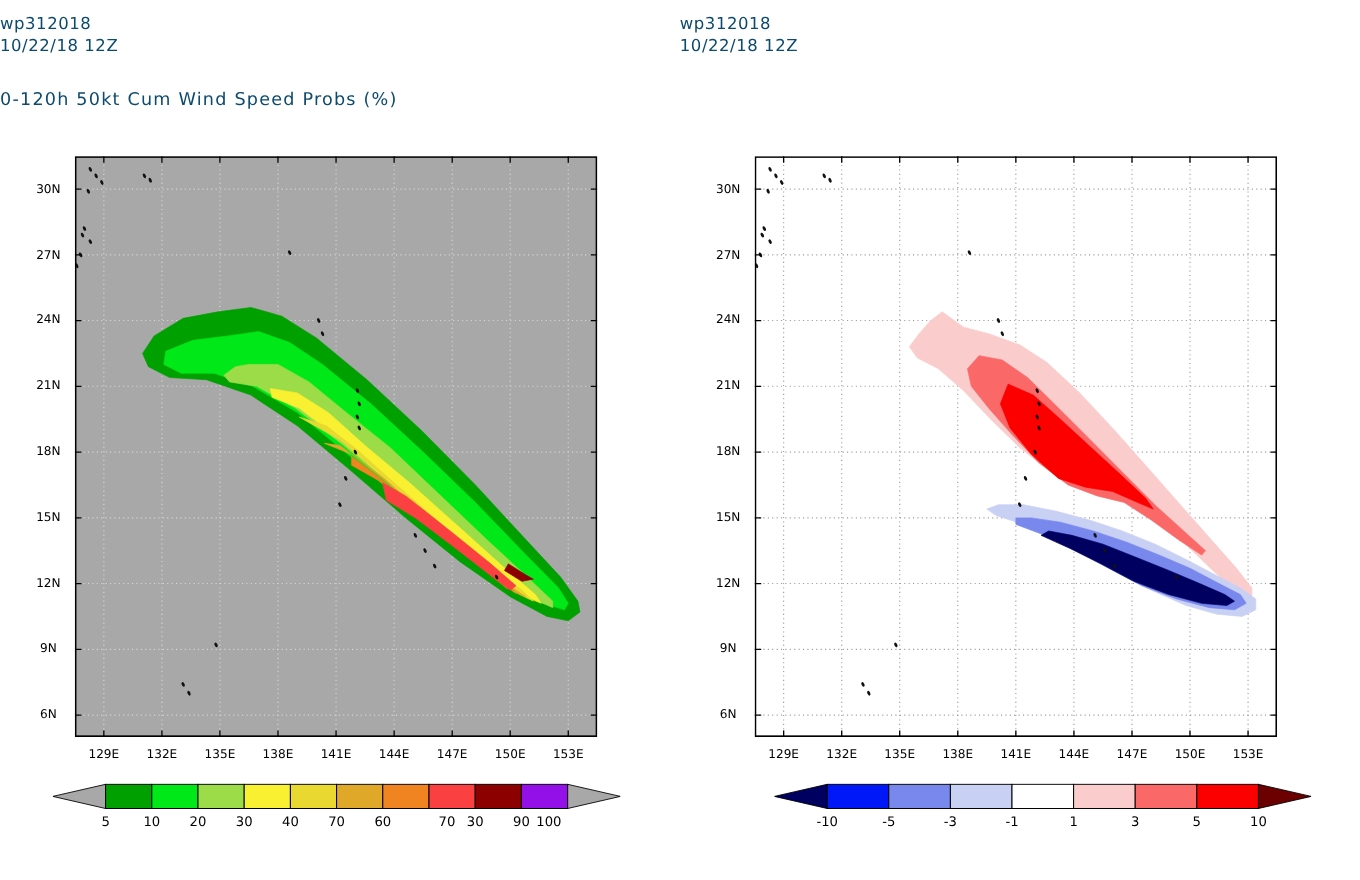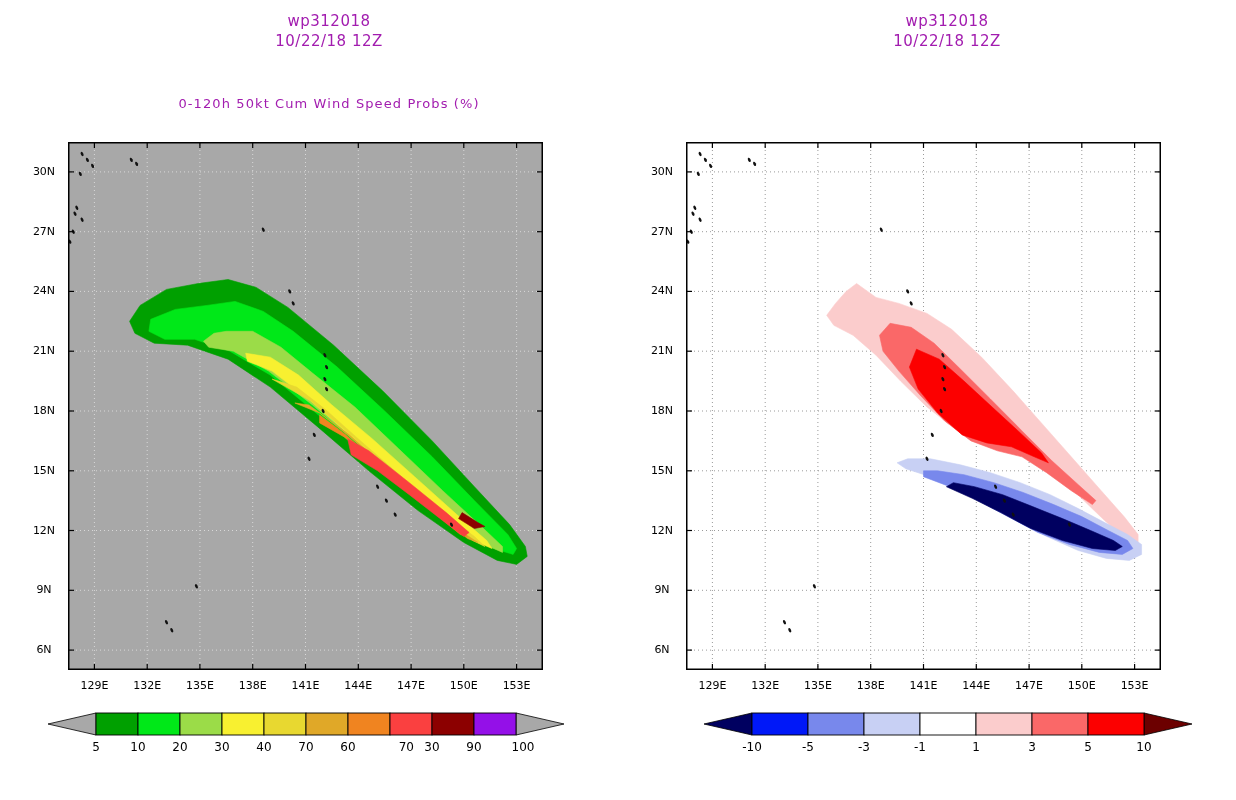--- a/index.html
+++ b/index.html
@@ -14,30 +14,29 @@
     position: relative;
     width: 1236px; height: 800px;
     background: #ffffff;
   }
   .panel { position: absolute; top: 0; height: 800px; }
   #panel-left  { left: 0px;   width: 618px; }
   #panel-right { left: 618px; width: 618px; }
 
   .hdr {
     position: absolute; left: 0; width: 100%;
-    text-align: center;
-    color: #a21caf;
+    text-align: left;
+    color: #0c4a6e;
     font-family: "DejaVu Sans", sans-serif;
     letter-spacing: 0.5px;
     white-space: nowrap;
-    padding-left: 40px;
   }
   .hdr-id   { top: 12px;  font-size: 15px; }
   .hdr-date { top: 32px;  font-size: 15px; }
-  .hdr-main { top: 96px;  font-size: 13px; letter-spacing: 1.1px; }
+  .hdr-main { top: 80px;  font-size: 16px; letter-spacing: 1.1px; }
   .hdr-sub  { top: 110px; font-size: 15.5px; letter-spacing: 1.1px; }
 
   .plotwrap { position: absolute; }
   .axis-lbl {
     position: absolute;
     font-size: 11px;
     color: #000;
     font-family: "DejaVu Sans", sans-serif;
     white-space: nowrap;
   }
@@ -208,21 +207,21 @@
         <div class="cbar-lbl" style="left: 24px; width: 48px; top: 28px;">5</div>
         <div class="cbar-lbl" style="left: 66px; width: 48px; top: 28px;">10</div>
         <div class="cbar-lbl" style="left: 108px; width: 48px; top: 28px;">20</div>
         <div class="cbar-lbl" style="left: 150px; width: 48px; top: 28px;">30</div>
         <div class="cbar-lbl" style="left: 192px; width: 48px; top: 28px;">40</div>
         <div class="cbar-lbl" style="left: 234px; width: 48px; top: 28px;">70</div>
         <div class="cbar-lbl" style="left: 276px; width: 48px; top: 28px;">60</div>
         <div class="cbar-lbl" style="left: 318px; width: 48px; top: 28px; text-align: right;">70</div>
         <div class="cbar-lbl" style="left: 360px; width: 48px; top: 28px;">30</div>
         <div class="cbar-lbl" style="left: 402px; width: 48px; top: 28px;">90</div>
-        <div class="cbar-lbl" style="left: 451px; width: 48px; top: 28px;">100</div>
+        <div class="cbar-lbl" style="left: 427px; width: 48px; top: 28px;">100</div>
       </div>
   </div>
 
   <div class="panel" id="panel-right">
     <div class="hdr hdr-id">wp312018</div>
     <div class="hdr hdr-date">10/22/18 12Z</div>
 
     <div class="plotwrap" id="plot-right" style="left: 68px; top: 142px; width: 475px; height: 528px;">
         <svg width="475" height="528" viewBox="0 0 475 528">
           <rect x="0" y="0" width="475" height="528" fill="#ffffff"></rect>

